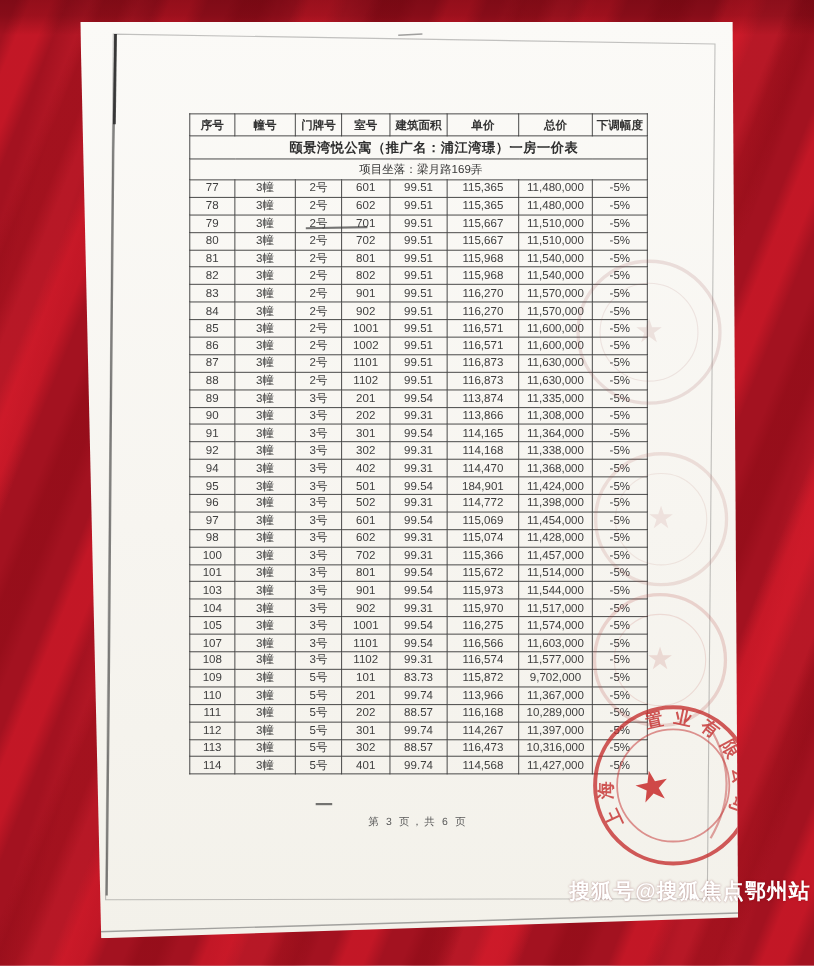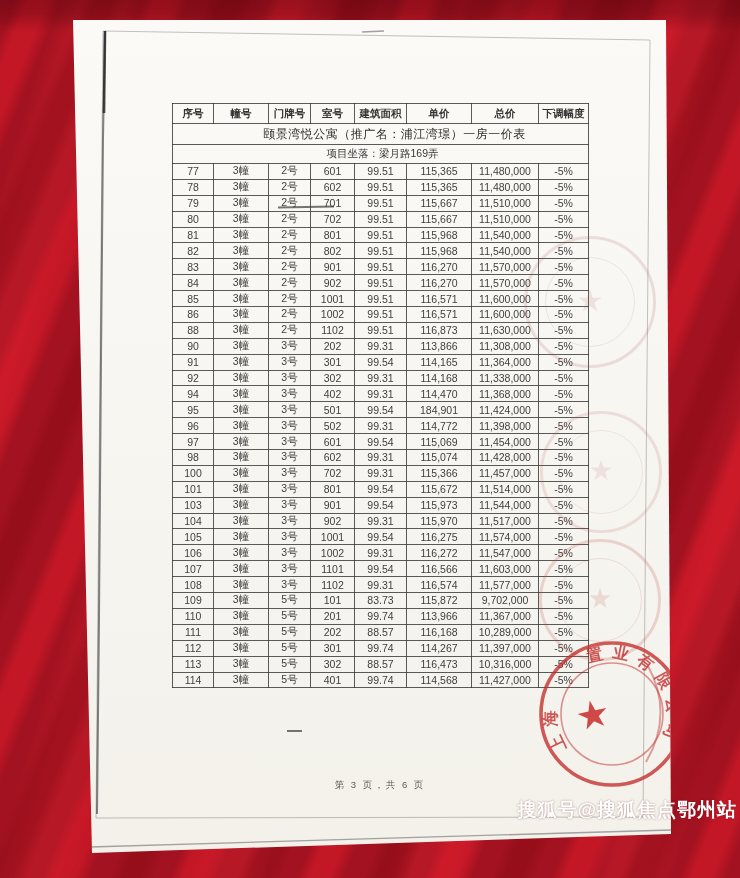--- a/index.html
+++ b/index.html
@@ -29,26 +29,26 @@
   }
   .artifacts{position:absolute;left:0;top:0;pointer-events:none;}
   
   .tbl-wrap{position:absolute;left:100px;top:85px;width:416px;}
   table.price{border-collapse:collapse;width:416px;table-layout:fixed;
     color:#3e3e3e;font-size:10.5px;}
   table.price td,table.price th{
     border:1px solid rgba(55,55,55,.82);
     text-align:center;vertical-align:middle;padding:0;height:14.9px;
     overflow:hidden;white-space:nowrap;font-weight:normal;}
-  table.price .title-cell{height:20px;font-size:12px;font-weight:normal;color:#2f2f2f;letter-spacing:.5px;padding-left:28px;}
+  table.price .title-cell{height:20px;font-size:12px;font-weight:bold;color:#2f2f2f;letter-spacing:.5px;padding-left:28px;}
   table.price .loc-cell{height:18px;text-align:center;padding-left:4px;font-size:10.5px;color:#383838;}
   table.price thead th{height:19px;font-weight:600;color:#333;margin-top:28px;}
   col.c1{width:41px}col.c2{width:55px}col.c3{width:42px}col.c4{width:44px}
   col.c5{width:52px}col.c6{width:65px}col.c7{width:67px}col.c8{width:50px}
-  .page-footer{position:absolute;left:100px;top:761px;width:416px;text-align:center;
+  .page-footer{position:absolute;left:100px;top:723px;width:416px;text-align:center;
     font-size:9.5px;color:#5a5a5a;letter-spacing:2px;}
   
   .scratch{position:absolute;background:rgba(60,60,60,.7);height:1.5px;}
   
   .stamp-faint{position:absolute;border-radius:50%;pointer-events:none;}
   .stamp-faint .ring2{position:absolute;inset:14%;border-radius:50%;}
   .stamp-faint .fstar{position:absolute;left:50%;top:50%;transform:translate(-50%,-54%);}
   .sA{left:452px;top:218px;width:126px;height:126px;border:3px solid rgba(160,90,90,.17);}
   .sA .ring2{border:1px solid rgba(160,90,90,.13);}
   .sA .fstar{font-size:30px;color:rgba(160,90,90,.14);}
@@ -205,30 +205,50 @@
               <td>86</td>
               <td>3幢</td>
               <td>2号</td>
               <td>1002</td>
               <td>99.51</td>
               <td>116,571</td>
               <td>11,600,000</td>
               <td>-5%</td>
             </tr>
             <tr>
-              <td>88</td>
-              <td>3幢</td>
-              <td>2号</td>
-              <td>1102</td>
+              <td>87</td>
+              <td>3幢</td>
+              <td>2号</td>
+              <td>1101</td>
               <td>99.51</td>
               <td>116,873</td>
               <td>11,630,000</td>
               <td>-5%</td>
             </tr>
             <tr>
+              <td>88</td>
+              <td>3幢</td>
+              <td>2号</td>
+              <td>1102</td>
+              <td>99.51</td>
+              <td>116,873</td>
+              <td>11,630,000</td>
+              <td>-5%</td>
+            </tr>
+            <tr>
+              <td>89</td>
+              <td>3幢</td>
+              <td>3号</td>
+              <td>201</td>
+              <td>99.54</td>
+              <td>113,874</td>
+              <td>11,335,000</td>
+              <td>-5%</td>
+            </tr>
+            <tr>
               <td>90</td>
               <td>3幢</td>
               <td>3号</td>
               <td>202</td>
               <td>99.31</td>
               <td>113,866</td>
               <td>11,308,000</td>
               <td>-5%</td>
             </tr>
             <tr>
@@ -342,30 +362,20 @@
               <td>-5%</td>
             </tr>
             <tr>
               <td>105</td>
               <td>3幢</td>
               <td>3号</td>
               <td>1001</td>
               <td>99.54</td>
               <td>116,275</td>
               <td>11,574,000</td>
-              <td>-5%</td>
-            </tr>
-            <tr>
-              <td>106</td>
-              <td>3幢</td>
-              <td>3号</td>
-              <td>1002</td>
-              <td>99.31</td>
-              <td>116,272</td>
-              <td>11,547,000</td>
               <td>-5%</td>
             </tr>
             <tr>
               <td>107</td>
               <td>3幢</td>
               <td>3号</td>
               <td>1101</td>
               <td>99.54</td>
               <td>116,566</td>
               <td>11,603,000</td>

